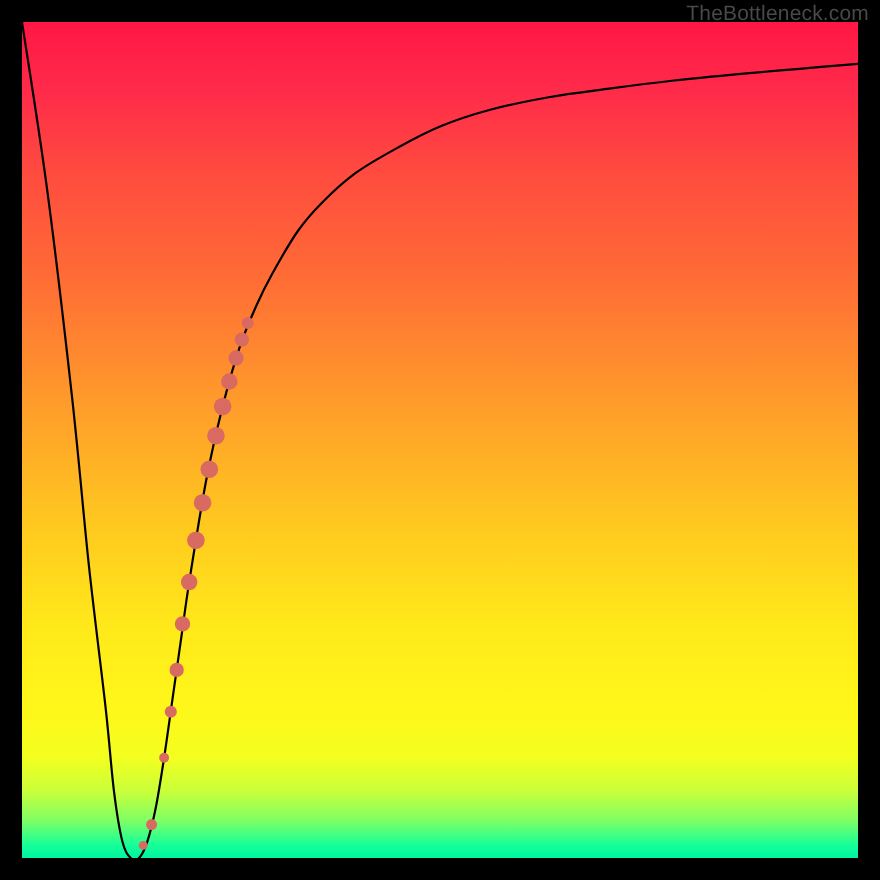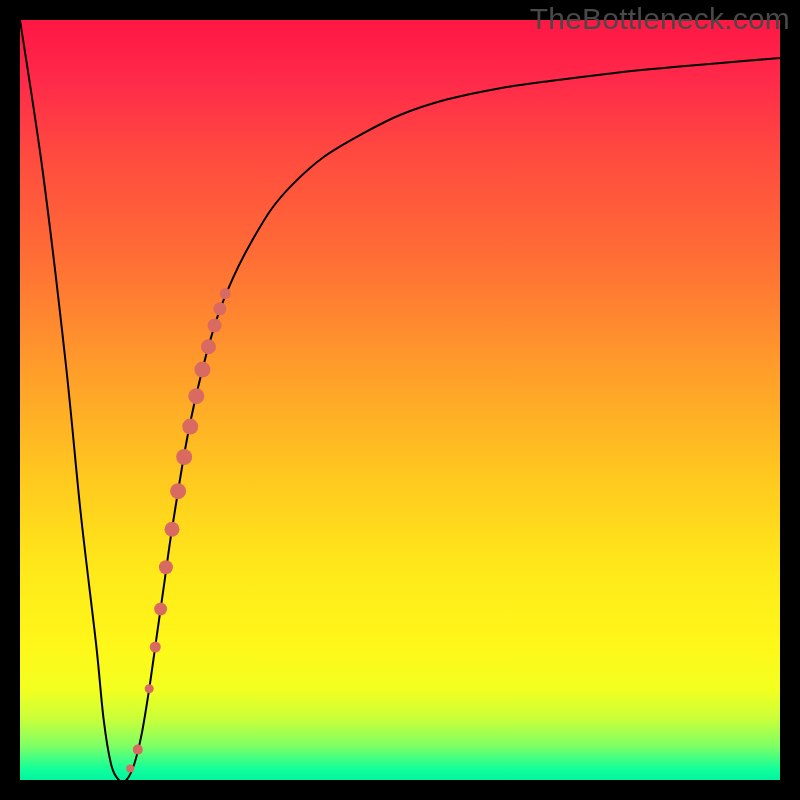--- a/index.html
+++ b/index.html
@@ -22,21 +22,21 @@
     top: 20px;
     width: 760px;
     height: 760px;
     box-sizing: border-box;
   }
   .watermark {
     position: absolute;
     top: 2px;
     right: 10px;
     color: #4a4949;
-    font-size: 30px;
+    font-size: 19px;
     font-weight: 400;
     letter-spacing: 0.2px;
     user-select: none;
   }
 </style>
 </head>
 <body>
 
 <div class="stage">
   <svg class="plot" viewBox="0 0 760 760" preserveAspectRatio="none">

